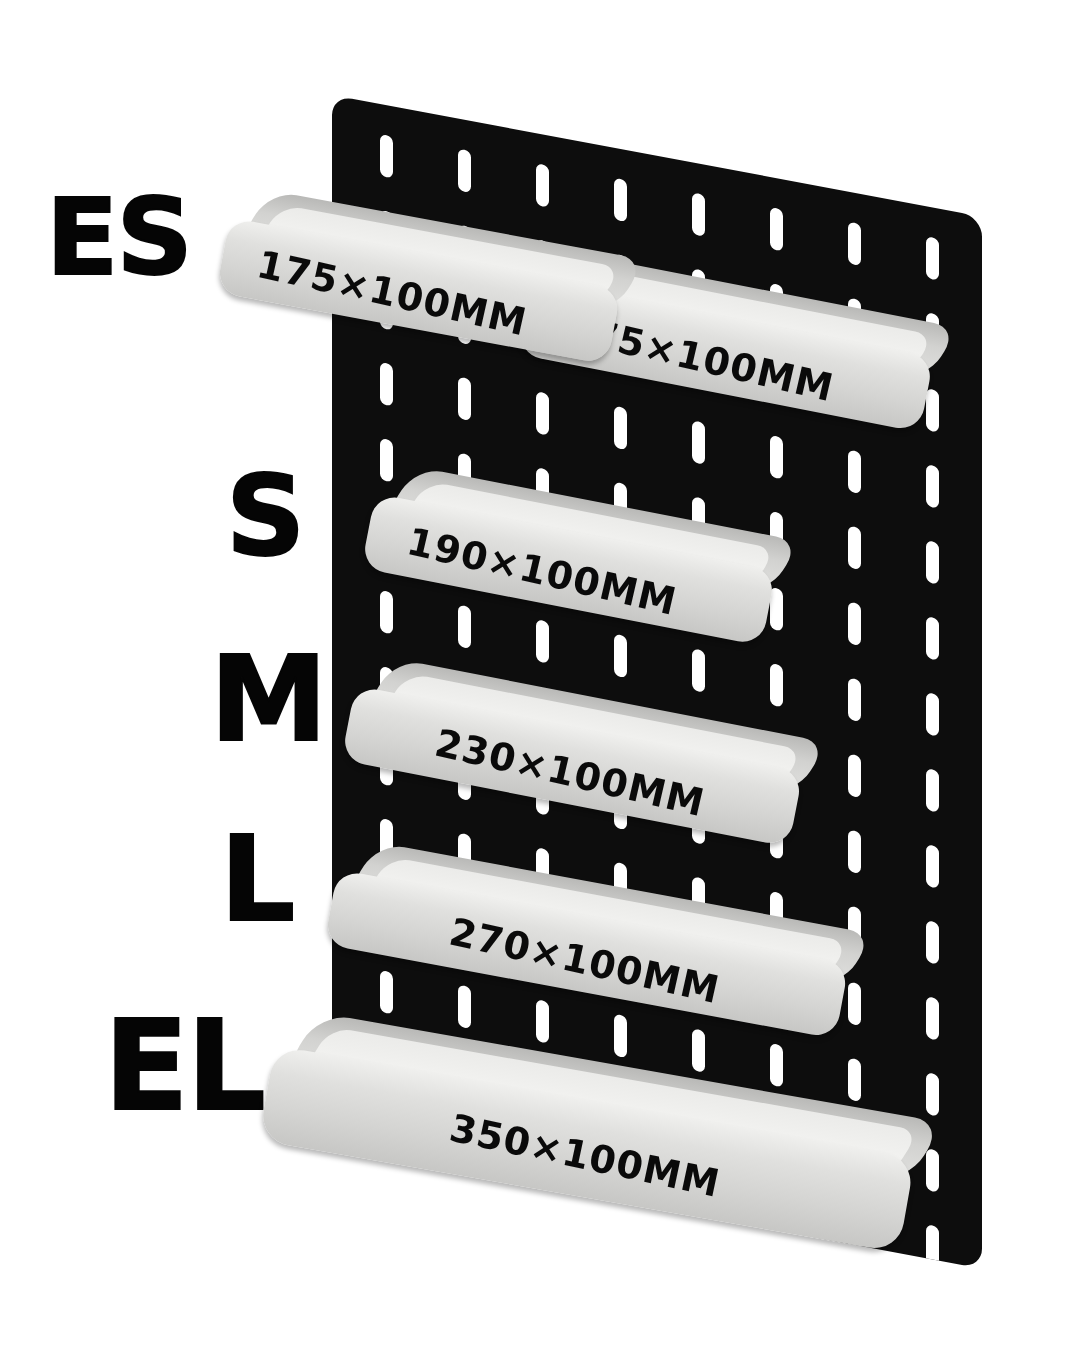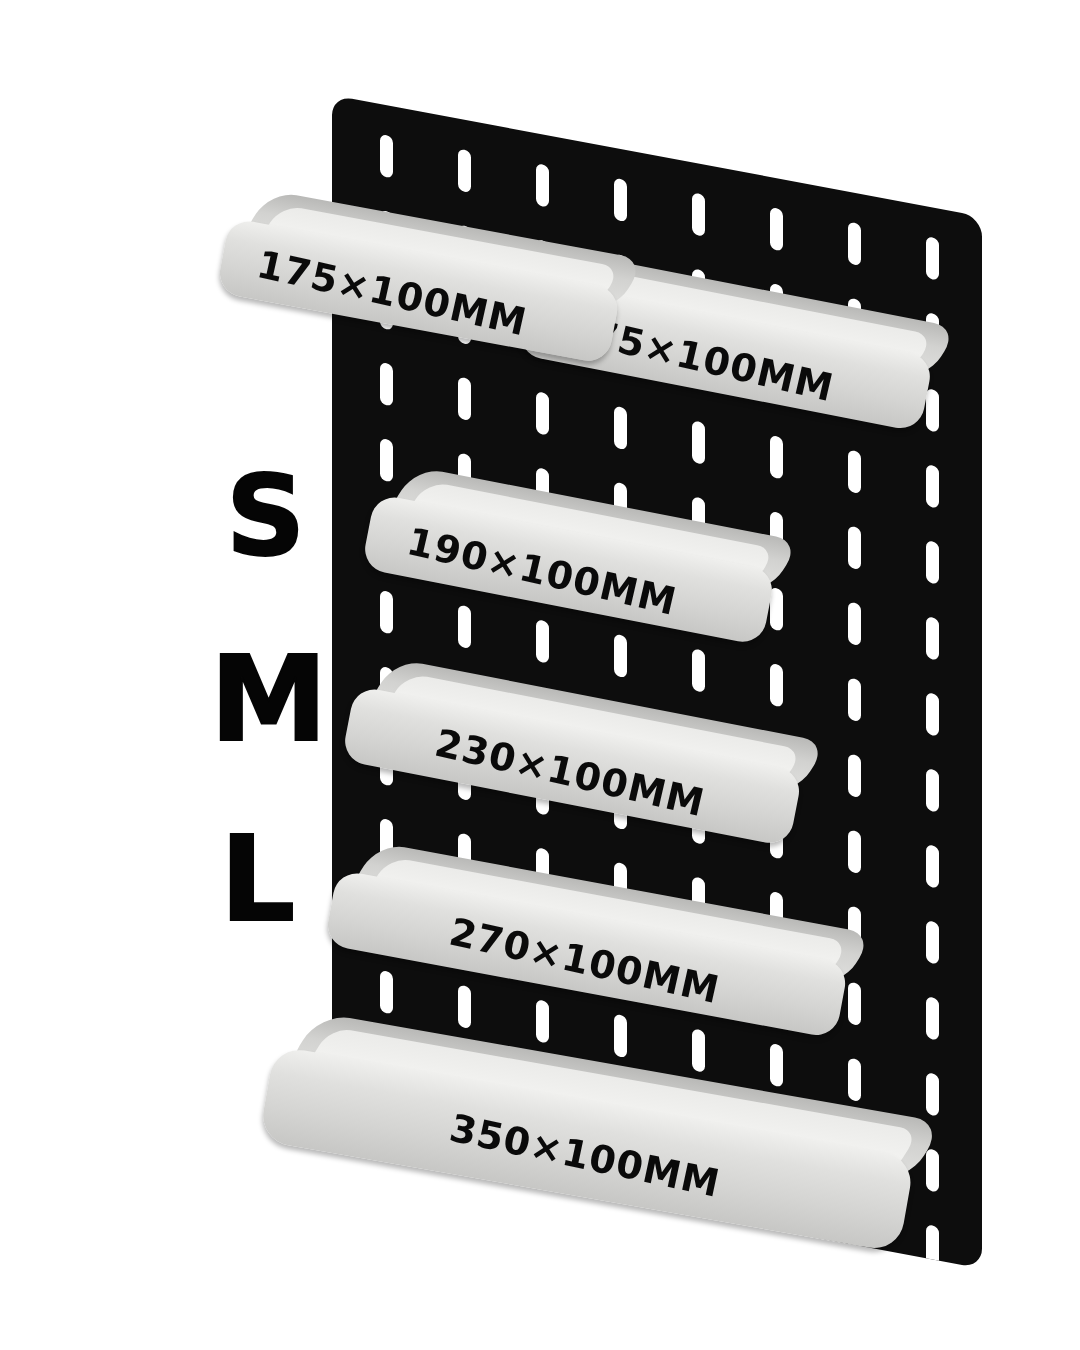--- a/index.html
+++ b/index.html
@@ -171,23 +171,25 @@
       <div class="slot" style="left: 594px; top: 486px; background: rgb(255, 255, 255);"></div>
       <div class="slot" style="left: 594px; top: 562px; background: rgb(255, 255, 255);"></div>
       <div class="slot" style="left: 594px; top: 638px; background: rgb(255, 255, 255);"></div>
       <div class="slot" style="left: 594px; top: 714px; background: rgb(255, 255, 255);"></div>
       <div class="slot" style="left: 594px; top: 790px; background: rgb(255, 255, 255);"></div>
       <div class="slot" style="left: 594px; top: 866px; background: rgb(255, 255, 255);"></div>
       <div class="slot" style="left: 594px; top: 942px; background: rgb(255, 255, 255);"></div>
       <div class="slot" style="left: 594px; top: 1018px; background: rgb(255, 255, 255);"></div>
     </div>
 
+  <div class="size-label lbl-es">ES</div>
   <div class="size-label lbl-s">S</div>
   <div class="size-label lbl-m">M</div>
   <div class="size-label lbl-l">L</div>
+  <div class="size-label lbl-el">EL</div>
 
   <div class="tray tray-es2">
     <div class="opening">
         <div class="floor"></div>
       </div>
     <div class="front">
       <span class="dim-label">175×100MM</span>
     </div>
   </div>
 

